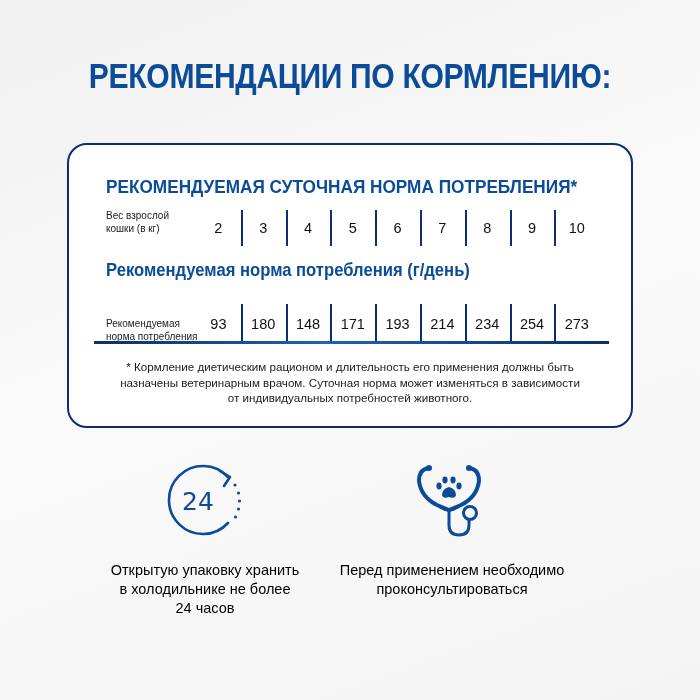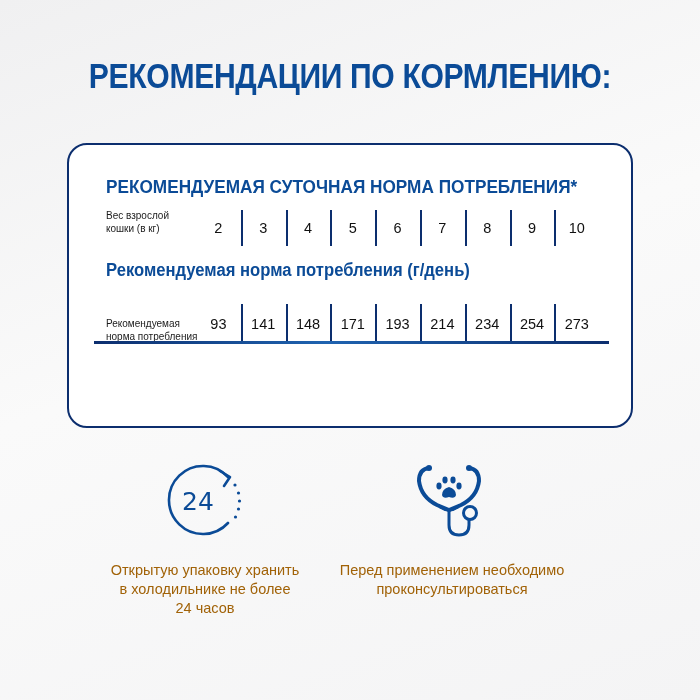--- a/index.html
+++ b/index.html
@@ -48,21 +48,21 @@
     position: absolute; left: 25px; top: 196px; width: 515px; height: 3px;
     background: linear-gradient(90deg, #0c2e6e 0%, #1f63b0 45%, #0c2e6e 100%);
   }
   .footnote {
     position: absolute; left: 20px; top: 214px; width: 522px; text-align: center;
     font-size: 11.6px; line-height: 15.5px; color: #1b1b1b;
   }
   .feature { position: absolute; top: 455px; width: 250px; text-align: center; }
   .feature .icon { width: 90px; height: 90px; margin: 0 auto; }
   .feature .caption {
-    margin-top: 16px; font-size: 14.5px; line-height: 19px; color: #a16207;
+    margin-top: 16px; font-size: 14.5px; line-height: 19px; color: #000000;
   }
   .f1 { left: 80px; }
   .f2 { left: 327px; }
 </style>
 </head>
 <body>
 
 <div class="page-title">РЕКОМЕНДАЦИИ ПО КОРМЛЕНИЮ:</div>
 
 <div class="card">
@@ -85,31 +85,36 @@
   </div>
 
   <div class="subheading">Рекомендуемая норма потребления (г/день)</div>
 
   <div class="row-label" style="top:164px;margin-top:8px;">
     <div>Рекомендуемая</div>
     <div>норма потребления</div>
   </div>
   <div class="row-cells row2">
     <div class="cell">93</div>
-    <div class="cell div">141</div>
+    <div class="cell div">180</div>
     <div class="cell div">148</div>
     <div class="cell div">171</div>
     <div class="cell div">193</div>
     <div class="cell div">214</div>
     <div class="cell div">234</div>
     <div class="cell div">254</div>
     <div class="cell div">273</div>
   </div>
   <div class="row-line"></div>
 
+  <div class="footnote">
+    <div>* Кормление диетическим рационом и длительность его применения должны быть</div>
+    <div>назначены ветеринарным врачом. Суточная норма может изменяться в зависимости</div>
+    <div>от индивидуальных потребностей животного.</div>
+  </div>
 </div>
 
 <div class="feature f1">
   <div class="icon">
     <svg width="90" height="90" viewBox="0 0 90 90">
       <path d="M68 22 A34 34 0 1 0 68 68" fill="none" stroke="#0b4b97" stroke-width="2.6" stroke-linecap="round"></path>
       <path d="M60 16 L70 22 L64 31" fill="none" stroke="#0b4b97" stroke-width="2.6" stroke-linecap="round" stroke-linejoin="round"></path>
       <circle cx="75" cy="30" r="1.6" fill="#0b4b97"></circle>
       <circle cx="78.5" cy="38" r="1.6" fill="#0b4b97"></circle>
       <circle cx="79.5" cy="46" r="1.6" fill="#0b4b97"></circle>

